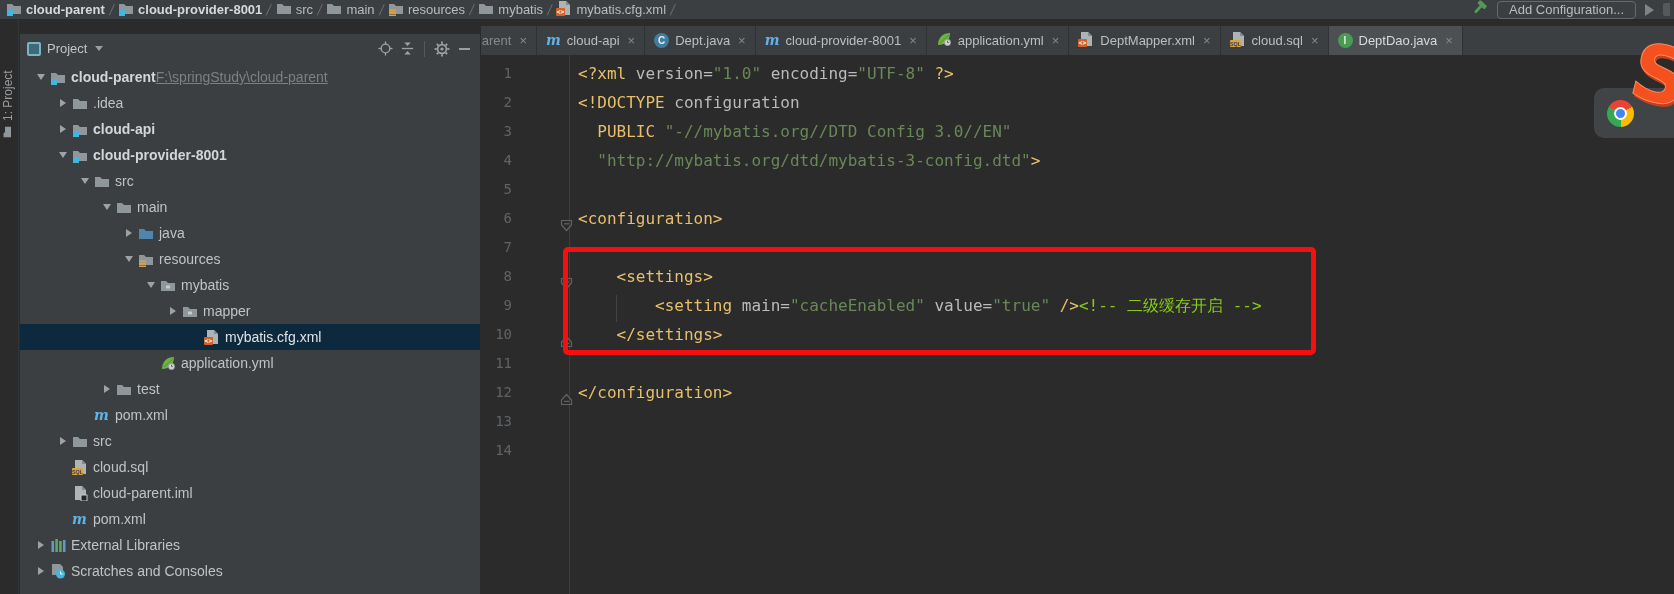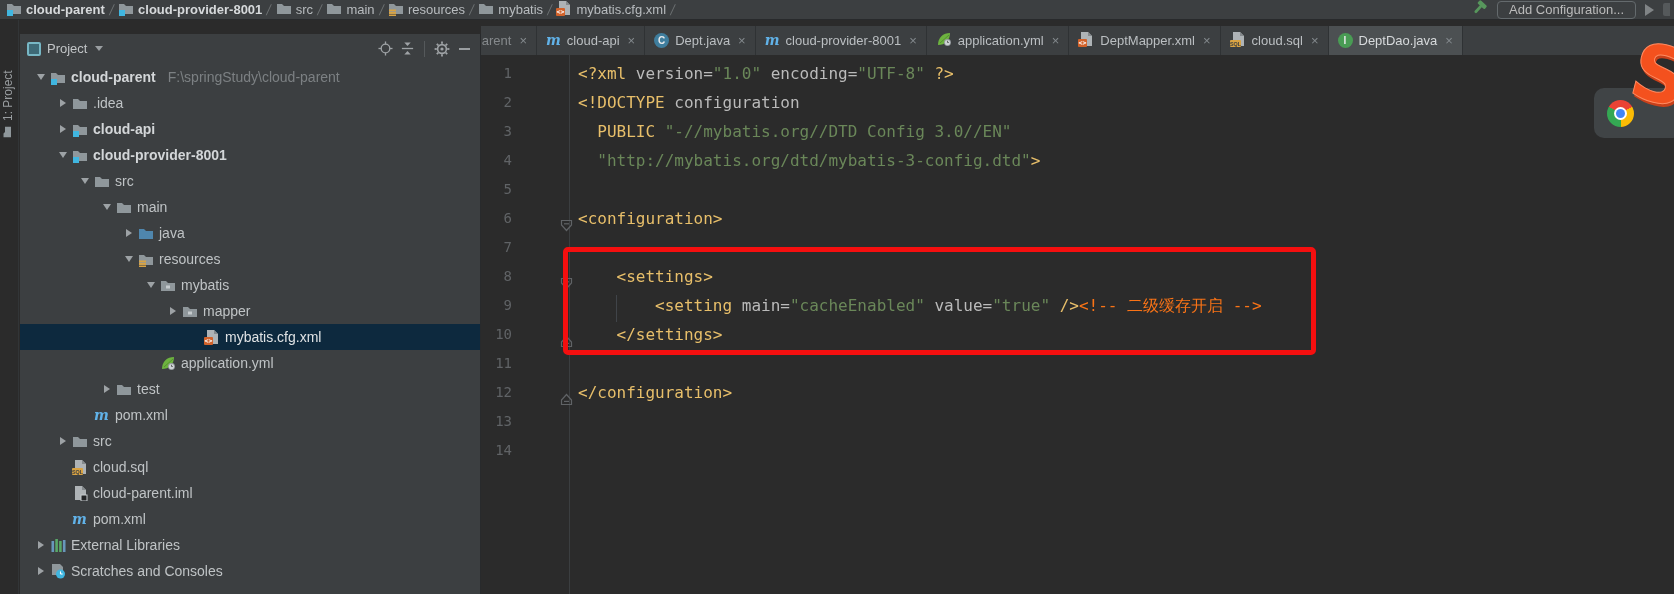--- a/index.html
+++ b/index.html
@@ -38,21 +38,21 @@
   #tree { position:absolute; left:0; top:30px; right:0; bottom:0; font-size:14px; overflow:hidden; }
   .trow { height:26px; display:flex; align-items:center; white-space:nowrap; cursor:pointer; }
   .trow.sel { background:#0d293e; }
   .arrowbox { width:13px; display:flex; justify-content:center; flex:none; }
   .arr-exp { width:0; height:0; border-left:4.5px solid transparent; border-right:4.5px solid transparent; border-top:6px solid #9da2a5; }
   .arr-col { width:0; height:0; border-top:4.5px solid transparent; border-bottom:4.5px solid transparent; border-left:6px solid #9da2a5; }
   .ticon { width:17px; margin-left:2px; flex:none; display:flex; justify-content:center; }
   .tlabel { margin-left:5px; color:#bfc3c5; }
   .tlabel.bold { font-weight:bold; color:#d3d6d8; }
   .trow.sel .tlabel { color:#dfe2e4; }
-  .tannot { margin-left:12px; color:#7c8083; }
+  .tannot { margin-left:0; color:#7c8083;text-decoration:underline; }
 
   
   #tabbar { position:absolute; left:481px; top:26px; width:1193px; height:29px; background:#3c3f41; display:flex; z-index:3; }
   .tab { display:flex; align-items:center; gap:6px; padding:0 9px; font-size:13px; color:#bbbfc2;
          border-right:1px solid #2f3234; cursor:pointer; white-space:nowrap; }
   .tab.active { background:#4c5052; color:#d7dadc; }
   .tab.dimmed { color:#85898c; }
   .tab.clipped { width:56px; overflow:hidden; justify-content:flex-end; padding-left:0; }
   .tab-close { color:#848a8e; font-size:13px; margin-left:2px; }
 
@@ -60,21 +60,21 @@
   #editor { position:absolute; left:481px; top:55px; width:1193px; height:539px; background:#2b2b2b;
             font-family:"DejaVu Sans Mono","DejaVu Sans",monospace; font-size:16px; z-index:2; }
   #gutter-line { position:absolute; left:88px; top:0; bottom:0; width:1px; background:#3b3e40; }
   #code { position:absolute; left:0; top:4px; right:0; }
   .code-line { position:relative; height:29px; line-height:29px; padding-left:97px; white-space:pre; }
   .ln { position:absolute; left:0; top:0; width:31px; text-align:right; color:#606366; font-size:14px; }
   .fold { position:absolute; left:79px; top:8px; }
   .tok.tag { color:#e8bf6a; }
   .tok.attr { color:#bababa; }
   .tok.str { color:#6a8759; }
-  .tok.comment { color:#f97316; }
+  .tok.comment { color:#84cc16; }
   #indent-guide { position:absolute; left:135px; top:240px; width:1px; height:27px; background:#404449; }
 
   .bulb { position:absolute; left:104px; top:6px; width:12px; }
   .bulb-top { width:11px; height:11px; border-radius:50%;
               background:radial-gradient(circle at 35% 30%, #ffedb0, #f6c64d 55%, #d89f2e); }
   .bulb-base { width:6px; height:4px; background:#97999b; margin:0 auto; border-radius:0 0 2px 2px; }
 
   
   #annotation { position:absolute; left:563px; top:247px; width:753px; height:108px;
                 border:5px solid #f50f0f; border-radius:5px; z-index:20; }

